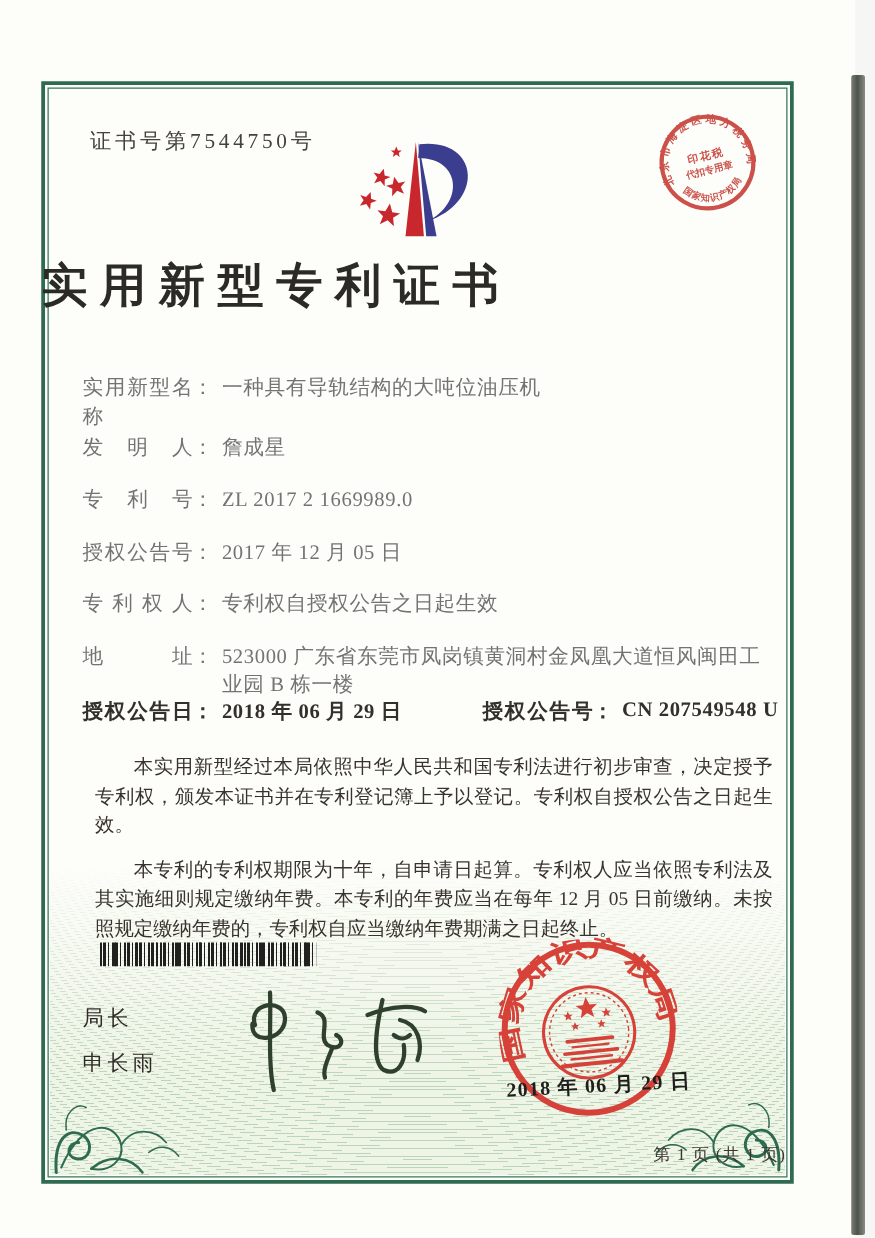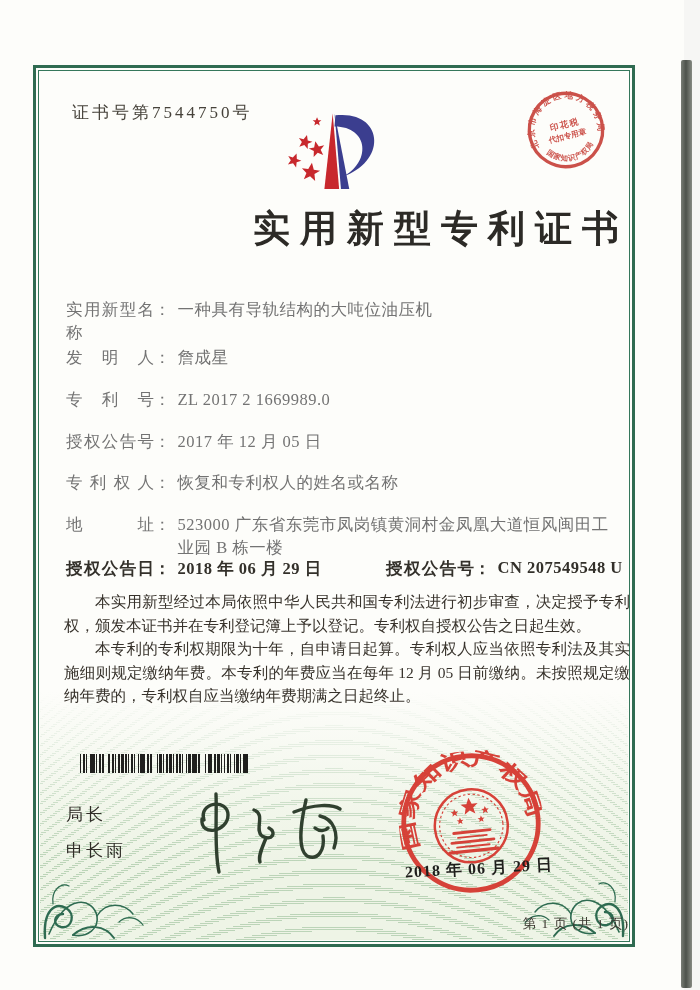--- a/index.html
+++ b/index.html
@@ -17,32 +17,32 @@
   .frame::before{content:"";position:absolute;inset:2px;border:1px solid #35775b;pointer-events:none;}
   .guilloche{position:absolute;left:4px;right:4px;bottom:4px;height:248px;
     background-color:#eef4e6;
     background-image:repeating-radial-gradient(ellipse 1300px 430px at 50% -270px,
       rgba(118,168,120,.42) 0 1.1px, rgba(255,255,255,0) 1.1px 6.5px);}
   .guilloche::after{content:"";position:absolute;inset:0;
     background:linear-gradient(180deg,rgba(253,253,250,1) 0%,rgba(253,253,250,.25) 45%,rgba(253,253,250,0) 70%);}
   .abs{position:absolute;}
   .cert-no{left:72px;top:101px;font-size:17px;letter-spacing:3px;color:#46423a;}
   .logo{left:277px;top:108px;width:150px;height:92px;}
-  .title{left:33px;top:204px;width:596px;text-align:right;
+  .title{left:33px;top:204px;width:596px;text-align:left;
     font-size:37px;font-weight:bold;letter-spacing:10px;color:#2c2a26;}
   .row{left:66px;width:558px;display:flex;font-size:16.5px;line-height:23px;font-weight:400;color:#737373;}
   .row .lbl{width:88px;flex:none;text-align:justify;text-align-last:justify;}
   .row .colon{flex:none;}
   .row .val{flex:1;margin-left:7px;letter-spacing:.5px;}
   .grant-group{display:flex;font-size:16.5px;font-weight:600;}
   .grant-group .lbl{width:88px;flex:none;text-align:justify;text-align-last:justify;}
   .grant-group .val{margin-left:7px;letter-spacing:.5px;white-space:nowrap;}
   .paras{left:64px;top:590px;width:566px;font-size:15.5px;line-height:23.6px;
     text-align:justify;color:#38332c;}
-  .paras p{margin:0;text-indent:2em;}
+  .paras p{margin:12px;text-indent:2em;}
   .barcode{left:80px;top:754px;width:173px;height:19px;
     background-image:
       repeating-linear-gradient(90deg,#20201e 0 1.4px,transparent 1.4px 2.8px,#20201e 2.8px 5.2px,transparent 5.2px 6.4px,#20201e 6.4px 7.2px,transparent 7.2px 9.6px),
       repeating-linear-gradient(90deg,transparent 0 11px,#20201e 11px 12.6px,transparent 12.6px 17px);}
   .signer-title{left:66px;top:803px;font-size:17px;letter-spacing:3px;color:#2f2c27;}
   .signer-name{left:66px;top:839px;font-size:17px;letter-spacing:3px;color:#2f2c27;}
   .signature{left:178px;top:788px;width:178px;height:95px;}
   .tax-stamp{left:526px;top:90px;width:80px;height:80px;transform:rotate(-14deg);opacity:.88;}
   .bottom-seal{left:399px;top:751px;width:144px;height:144px;transform:rotate(-6deg);opacity:.93;}
   .seal-date{left:405px;top:858px;width:170px;font-size:16px;letter-spacing:1px;
@@ -129,21 +129,21 @@
     <span class="val">ZL 2017 2 1669989.0</span>
 </div>
 <div class="abs row" style="top:430px">
   <span class="lbl">授权公告号</span>
     <span class="colon">：</span>
     <span class="val">2017 年 12 月 05 日</span>
 </div>
 <div class="abs row" style="top:471px">
   <span class="lbl">专利权人</span>
     <span class="colon">：</span>
-    <span class="val">恢复和专利权人的姓名或名称</span>
+    <span class="val">专利权自授权公告之日起生效</span>
 </div>
 <div class="abs row" style="top:513px;width:548px">
   <span class="lbl">地址</span>
     <span class="colon">：</span>
     <span class="val">523000 广东省东莞市凤岗镇黄洞村金凤凰大道恒风闽田工业园 B 栋一楼</span>
 </div>
 
 <div class="abs" style="left:66px;top:558px;width:558px;display:flex">
   <div class="grant-group">
     <span class="lbl">授权公告日</span>

